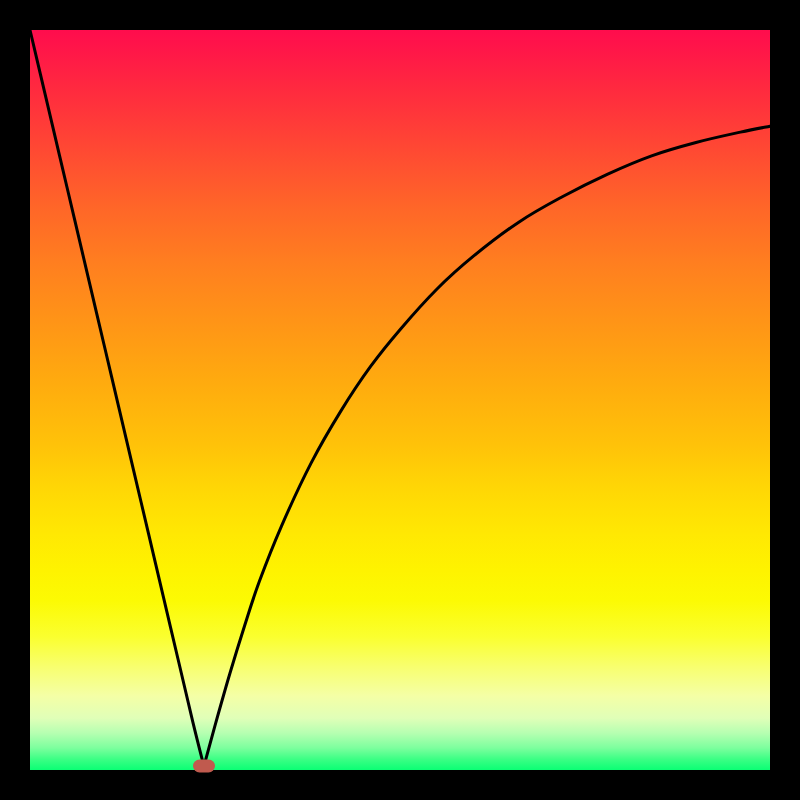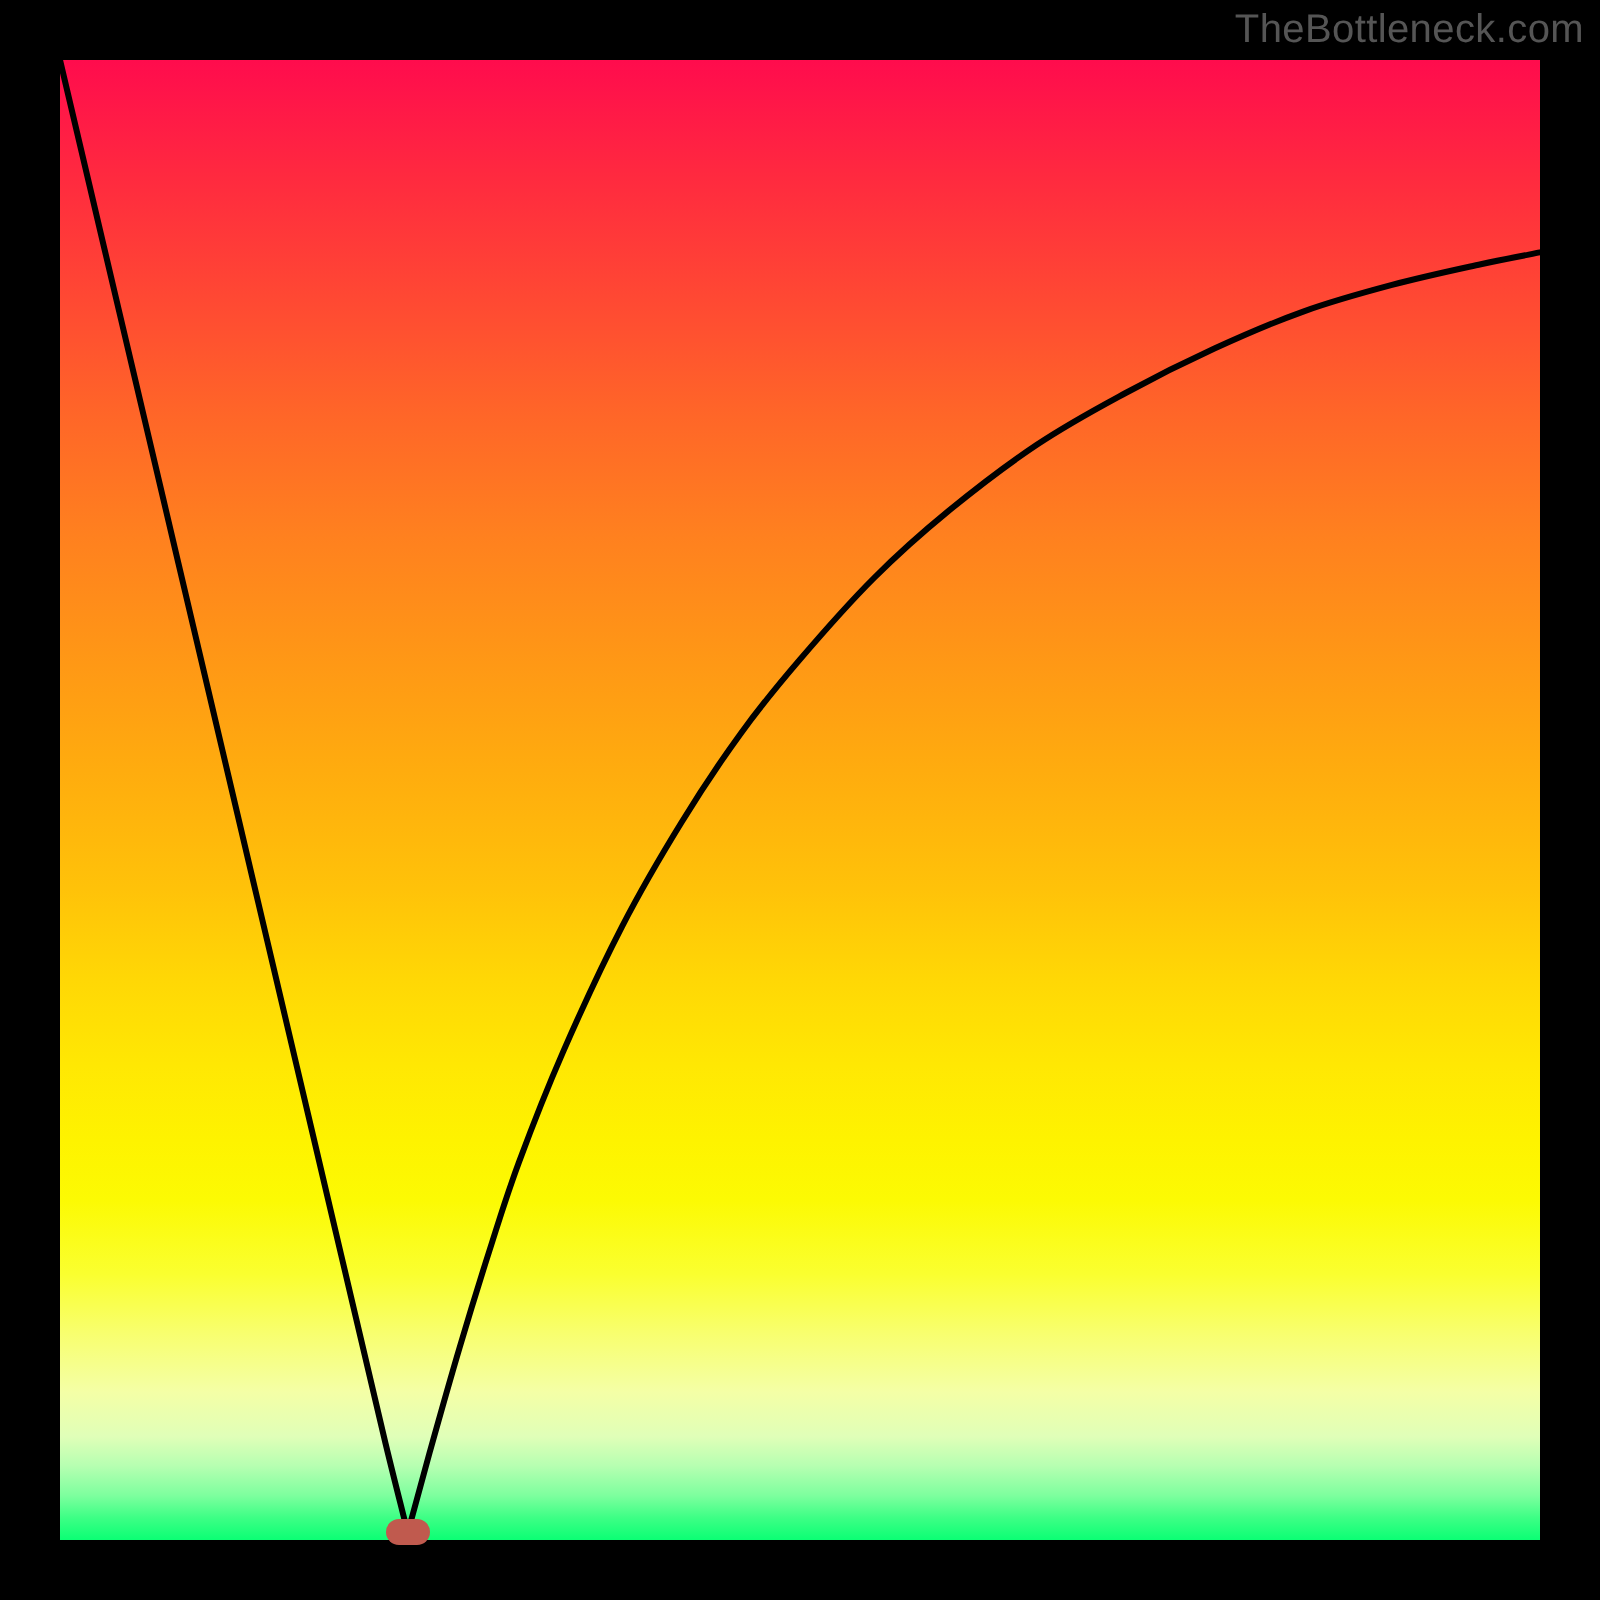--- a/index.html
+++ b/index.html
@@ -77,14 +77,13 @@
 <body>
 
 <div class="frame">
   <div class="plot-area">
     <svg class="curve-svg" viewBox="0 0 740 740" preserveAspectRatio="none">
       <path id="left-branch-path" fill="none" stroke="#000" stroke-width="3" stroke-linecap="round" stroke-linejoin="round" d="M 0.00 0.00 C 2.66 11.32, 9.47 40.26, 14.80 62.90 C 20.13 85.54, 24.27 103.16, 29.60 125.80 C 34.93 148.44, 39.07 166.06, 44.40 188.70 C 49.73 211.34, 53.87 228.96, 59.20 251.60 C 64.53 274.24, 68.67 291.86, 74.00 314.50 C 79.33 337.14, 83.47 354.76, 88.80 377.40 C 94.13 400.04, 98.27 417.66, 103.60 440.30 C 108.93 462.94, 113.07 480.56, 118.40 503.20 C 123.73 525.84, 127.87 543.46, 133.20 566.10 C 138.53 588.74, 142.67 606.36, 148.00 629.00 C 153.33 651.64, 158.14 672.59, 162.80 691.90 C 167.46 711.21, 171.90 728.31, 173.90 736.30"></path>
       <path id="right-branch-path" fill="none" stroke="#000" stroke-width="3" stroke-linecap="round" stroke-linejoin="round" d="M 173.90 736.30 C 175.90 728.97, 180.34 712.25, 185.00 695.60 C 189.66 678.95, 194.47 661.78, 199.80 643.80 C 205.13 625.82, 209.27 612.35, 214.60 595.70 C 219.93 579.05, 222.74 569.28, 229.40 551.30 C 236.06 533.32, 242.28 517.11, 251.60 495.80 C 260.92 474.49, 270.54 453.55, 281.20 432.90 C 291.86 412.25, 300.14 398.42, 310.80 381.10 C 321.46 363.78, 329.74 351.35, 340.40 336.70 C 351.06 322.05, 358.01 313.69, 370.00 299.70 C 381.99 285.71, 393.68 272.32, 407.00 259.00 C 420.32 245.68, 429.35 237.69, 444.00 225.70 C 458.65 213.71, 472.42 203.06, 488.40 192.40 C 504.38 181.74, 516.82 175.16, 532.80 166.50 C 548.78 157.84, 561.22 151.63, 577.20 144.30 C 593.18 136.97, 605.62 131.53, 621.60 125.80 C 637.58 120.07, 650.02 116.74, 666.00 112.48 C 681.98 108.22, 697.08 105.05, 710.40 102.12 C 723.72 99.19, 734.67 97.27, 740.00 96.20"></path>
     </svg>
     <div id="min-marker" class="marker" style="left: 173.9px; top: 736.3px;"></div>
   </div>
-  <div class="watermark">TheBottleneck.com</div>
 </div>
 
 </body></html>

